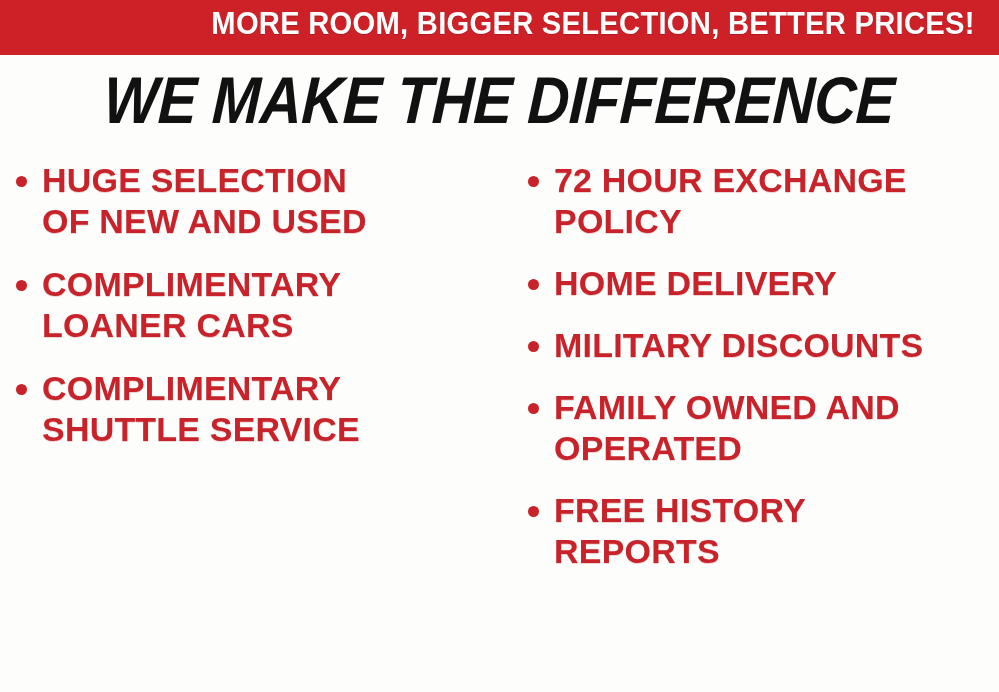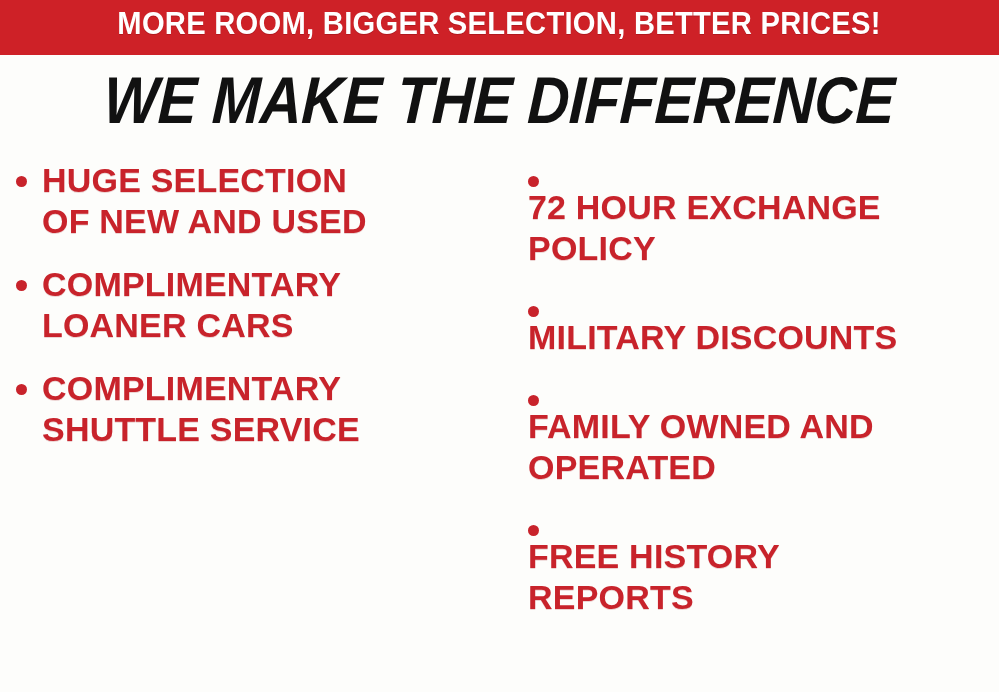--- a/index.html
+++ b/index.html
@@ -25,21 +25,21 @@
   
   .top-strap {
     position: absolute;
     left: 0;
     top: 0;
     width: 999px;
     height: 55px;
     background: #ce2127;
     display: flex;
     align-items: center;
-    justify-content: center;
+    justify-content: flex-end;
     box-sizing: border-box;
     padding-bottom: 9px;
   }
   .top-strap-text {
     color: #ffffff;
     font-family: "Liberation Sans", sans-serif;
     font-weight: bold;
     font-size: 31px;
     letter-spacing: 0.3px;
     line-height: 1;
@@ -94,21 +94,20 @@
     padding-left: 18px;
   }
 
   .bullet-item {
     display: flex;
     align-items: flex-start;
     margin-bottom: 22px;
   }
   .bullet-column.right .bullet-item {
     margin-bottom: 21px;
-    flex-direction: column;
   }
 
   .bullet-dot {
     flex: 0 0 auto;
     width: 11px;
     height: 11px;
     border-radius: 50%;
     background: #c8232b;
     margin-top: 16px;
     margin-right: 15px;
@@ -167,20 +166,24 @@
     </div>
 
     <div class="bullet-column right">
 
       <div class="bullet-item">
         <span class="bullet-dot"></span>
         <span class="bullet-label">72 HOUR EXCHANGE
 POLICY</span>
       </div>
 
+      <div class="bullet-item">
+        <span class="bullet-dot"></span>
+        <span class="bullet-label">HOME DELIVERY</span>
+      </div>
 
 
       <div class="bullet-item">
         <span class="bullet-dot"></span>
         <span class="bullet-label">MILITARY DISCOUNTS</span>
       </div>
 
       <div class="bullet-item">
         <span class="bullet-dot"></span>
         <span class="bullet-label">FAMILY OWNED AND

